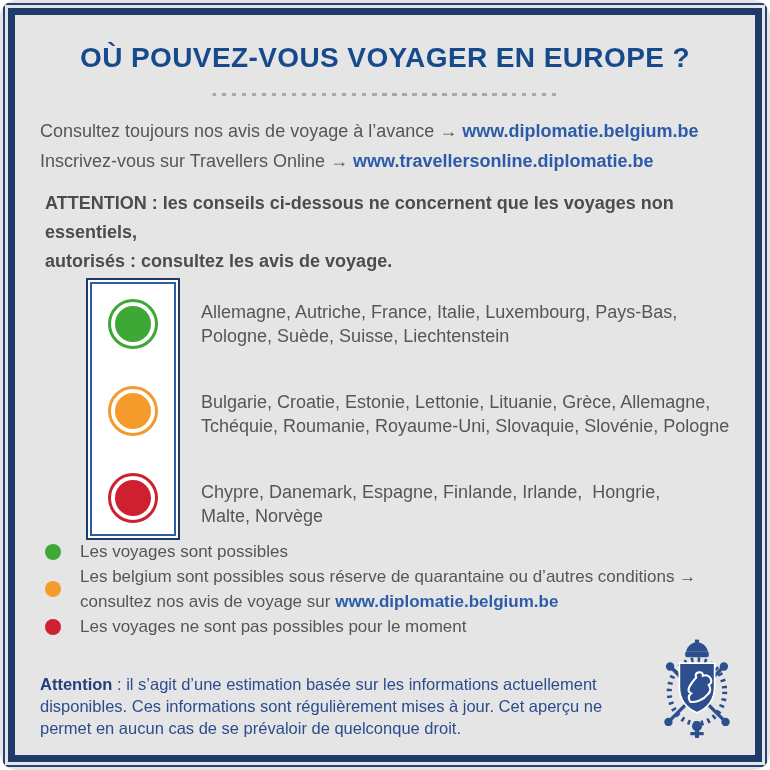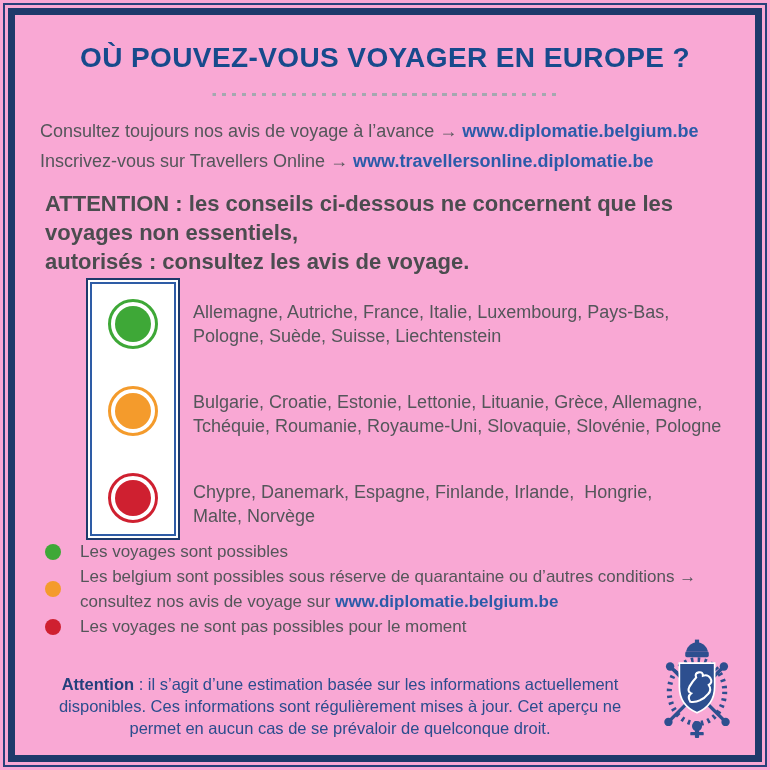--- a/index.html
+++ b/index.html
@@ -3,22 +3,23 @@
 <meta charset="utf-8">
 <style>
   * { margin: 0; padding: 0; box-sizing: border-box; }
   html, body { background: #ffffff; }
   body { font-family: "Liberation Sans", "DejaVu Sans", sans-serif; }
 
   .poster {
     position: relative;
     width: 770px;
     height: 770px;
-    background: #f9a8d4;
+    background: #e5e5e5;
     overflow: hidden;
+    border-radius: 17px;
   }
   .frame-thin  { position: absolute; inset: 3px;  border: 2px solid #27417a; pointer-events: none; }
   .frame-thick { position: absolute; inset: 8px;  border: 7px solid #1d3a6b; pointer-events: none; }
   .content { position: absolute; inset: 15px; }
 
   .page-title {
     position: absolute; top: 27px; left: 0; width: 100%;
     text-align: center; white-space: nowrap;
     font-size: 28px; font-weight: bold; letter-spacing: 0.4px;
     color: #174a8c;
@@ -28,21 +29,21 @@
     width: 345px; height: 3px;
     background: repeating-linear-gradient(90deg, #a4a8af 0 4px, transparent 4px 10px);
   }
 
   .intro { position: absolute; top: 101px; left: 25px; font-size: 18px; line-height: 30px; color: #54565a; }
   .intro .line { display: block; white-space: nowrap; }
   .link { color: #2b5ba9; font-weight: bold; text-decoration: none; cursor: pointer; }
 
   .warning-top {
     position: absolute; top: 174px; left: 30px;
-    font-size: 22px; font-weight: bold; color: #4b4c4f; line-height: 29px;
+    font-size: 18px; font-weight: bold; color: #4b4c4f; line-height: 29px;
   }
   .warning-top .wline { display: block; white-space: pre-wrap; }
 
   .traffic { position: absolute; top: 263px; left: 71px; display: flex; }
   .tl-box {
     position: relative; width: 94px; height: 262px;
     border: 2px solid #1d3a6b; padding: 2px; background: #ffffff;
     flex-shrink: 0;
   }
   .tl-box-inner { width: 100%; height: 100%; border: 2px solid #2e5ca6; }
@@ -54,39 +55,39 @@
   }
   .light .disc { width: 36px; height: 36px; border-radius: 50%; }
   .light.green  { top: 19px;  border: 3px solid #3ea837; }
   .light.green .disc  { background: #3ea837; }
   .light.orange { top: 106px; border: 3px solid #f49b2c; }
   .light.orange .disc { background: #f49b2c; }
   .light.red    { top: 193px; border: 3px solid #cf2030; }
   .light.red .disc    { background: #cf2030; }
 
   .country-col { margin-left: 13px; color: #54565a; font-size: 18px; line-height: 24px; }
-  .country-col p { margin: 0; }
+  .country-col p { margin: 8px; }
   .country-col .p1 { margin-top: 22px; }
   .country-col .p2 { margin-top: 42px; }
   .country-col .p3 { margin-top: 42px; }
   .cline { display: block; white-space: pre-wrap; }
 
   .legend { position: absolute; top: 524px; left: 30px; color: #54565a; font-size: 17px; line-height: 25px; }
   .lrow { display: flex; align-items: center; }
   .ldot { width: 16px; height: 16px; border-radius: 50%; margin-right: 19px; flex-shrink: 0; }
   .ldot.green  { background: #3ea837; }
   .ldot.orange { background: #f49b2c; }
   .ldot.red    { background: #cf2030; }
   .lrow .lline { display: block; white-space: pre-wrap; }
 
   .warning-bottom {
     position: absolute; top: 658px; left: 25px; width: 600px;
     color: #2b4d8e; font-size: 16.5px; line-height: 22px;
   }
-  .warning-bottom .wline { display: block; white-space: pre-wrap; text-align: center; }
+  .warning-bottom .wline { display: block; white-space: pre-wrap; }
   .warning-bottom .lead { font-weight: bold; color: #23407c; }
 
   .coat { position: absolute; right: 16px; top: 624px; width: 84px; height: 102px; }
 </style>
 </head>
 <body>
 
 <div class="poster">
   <div class="frame-thin"></div>
   <div class="frame-thick"></div>

